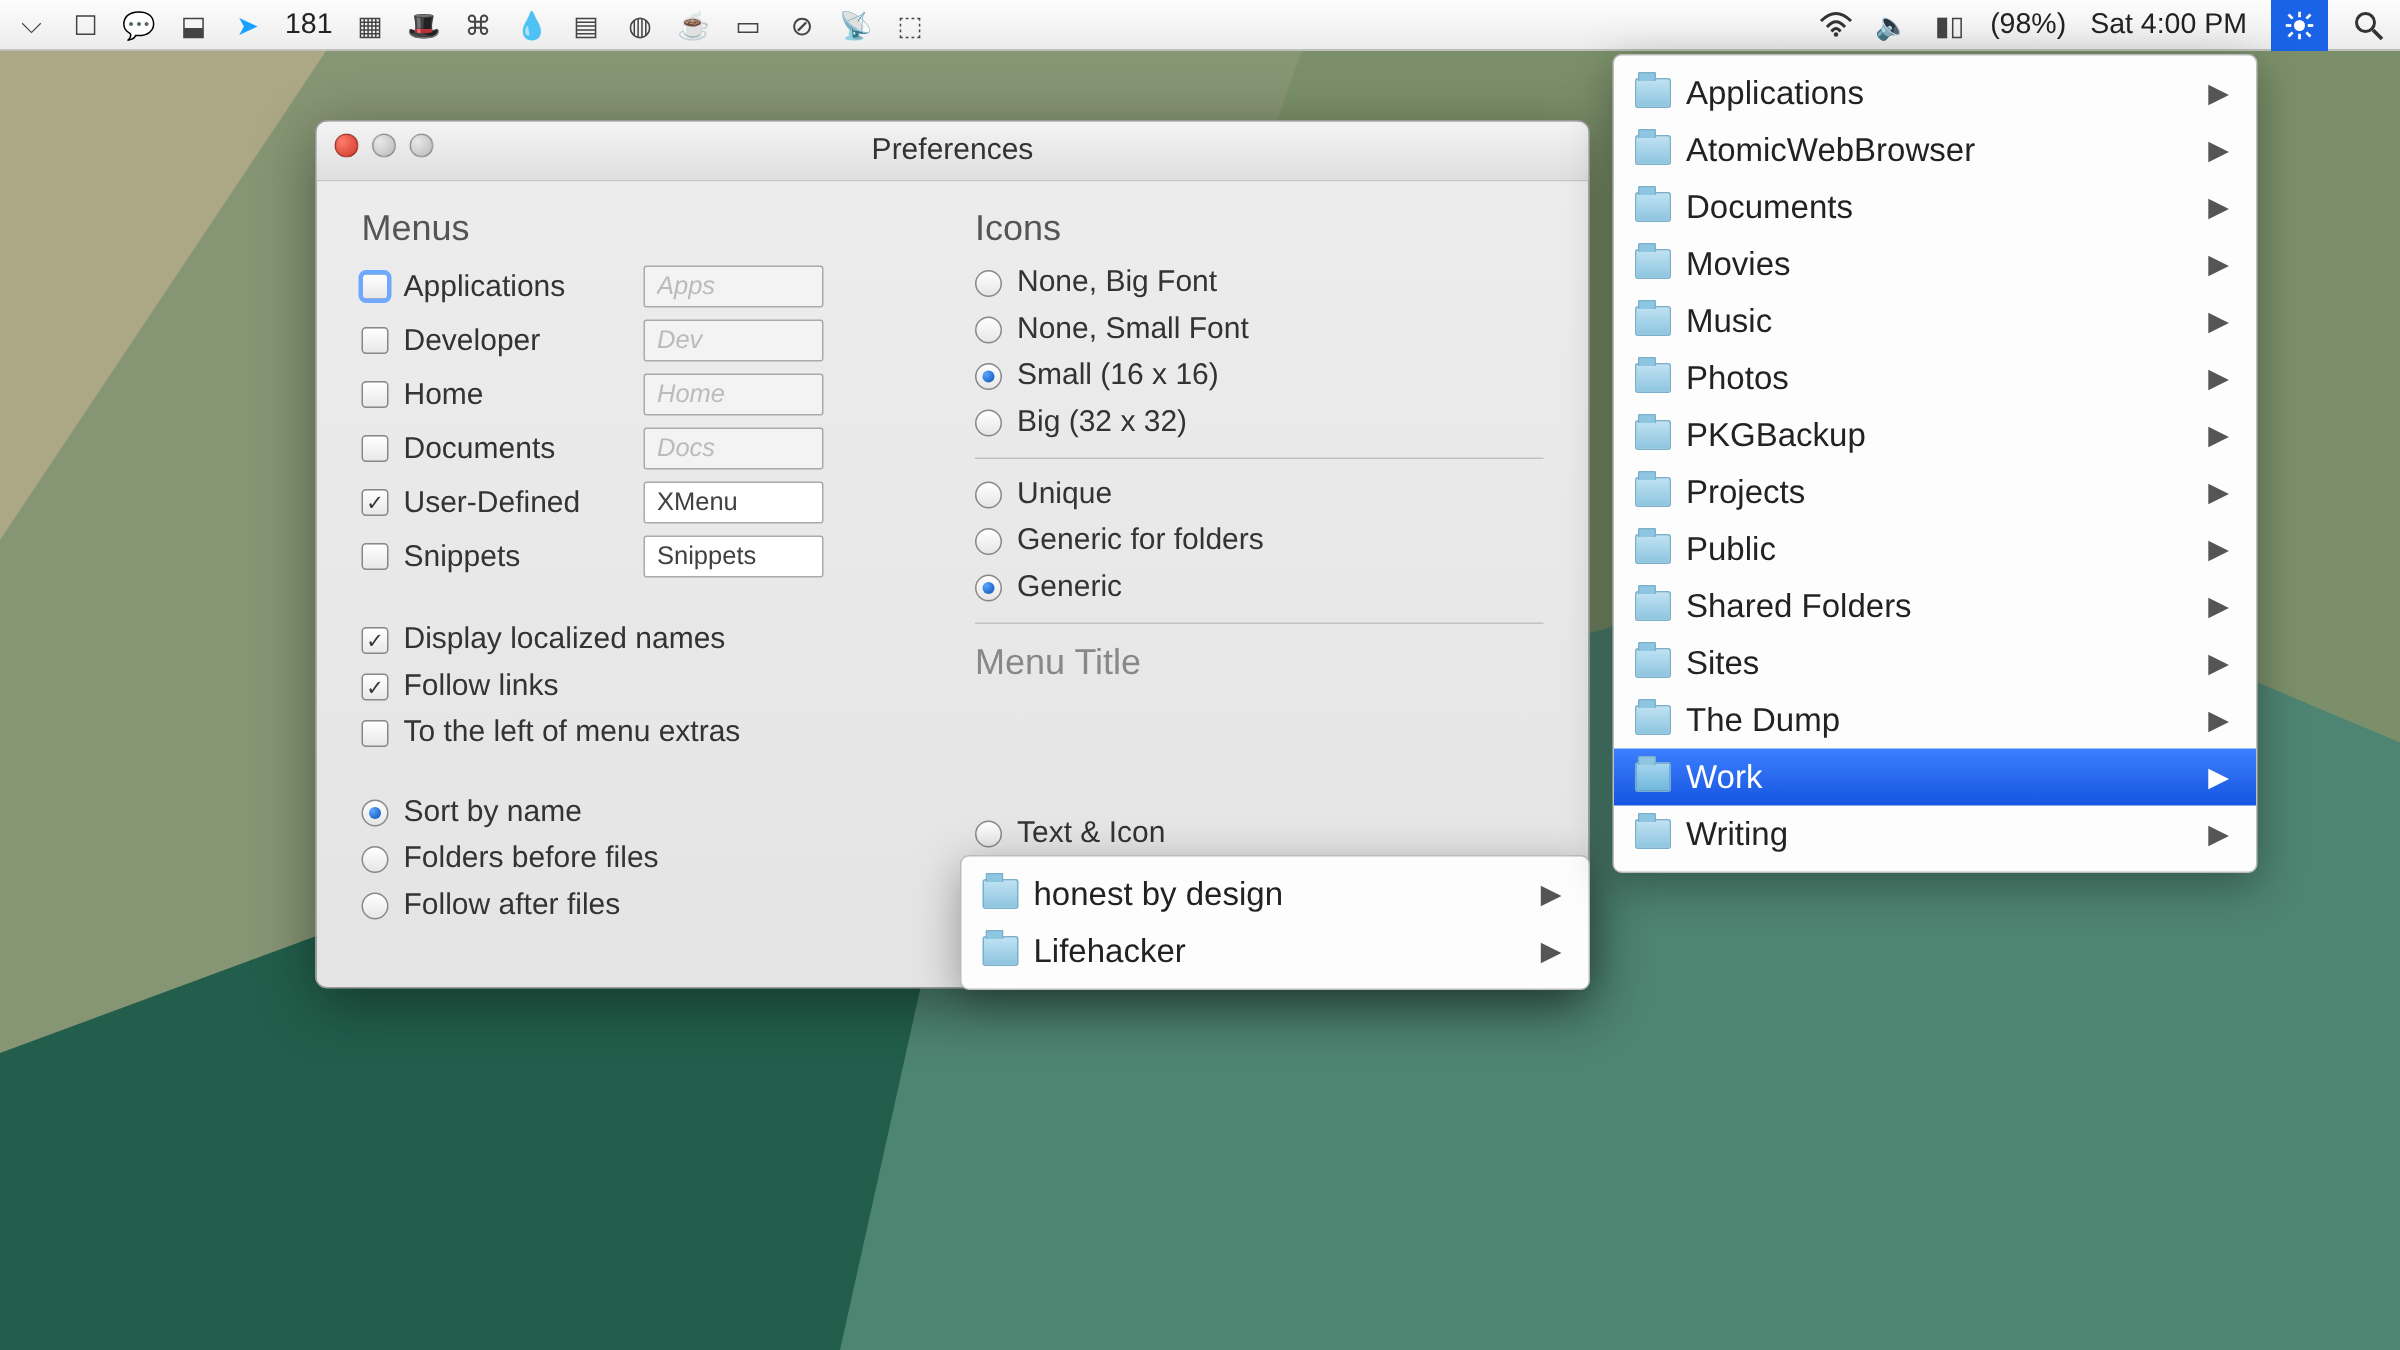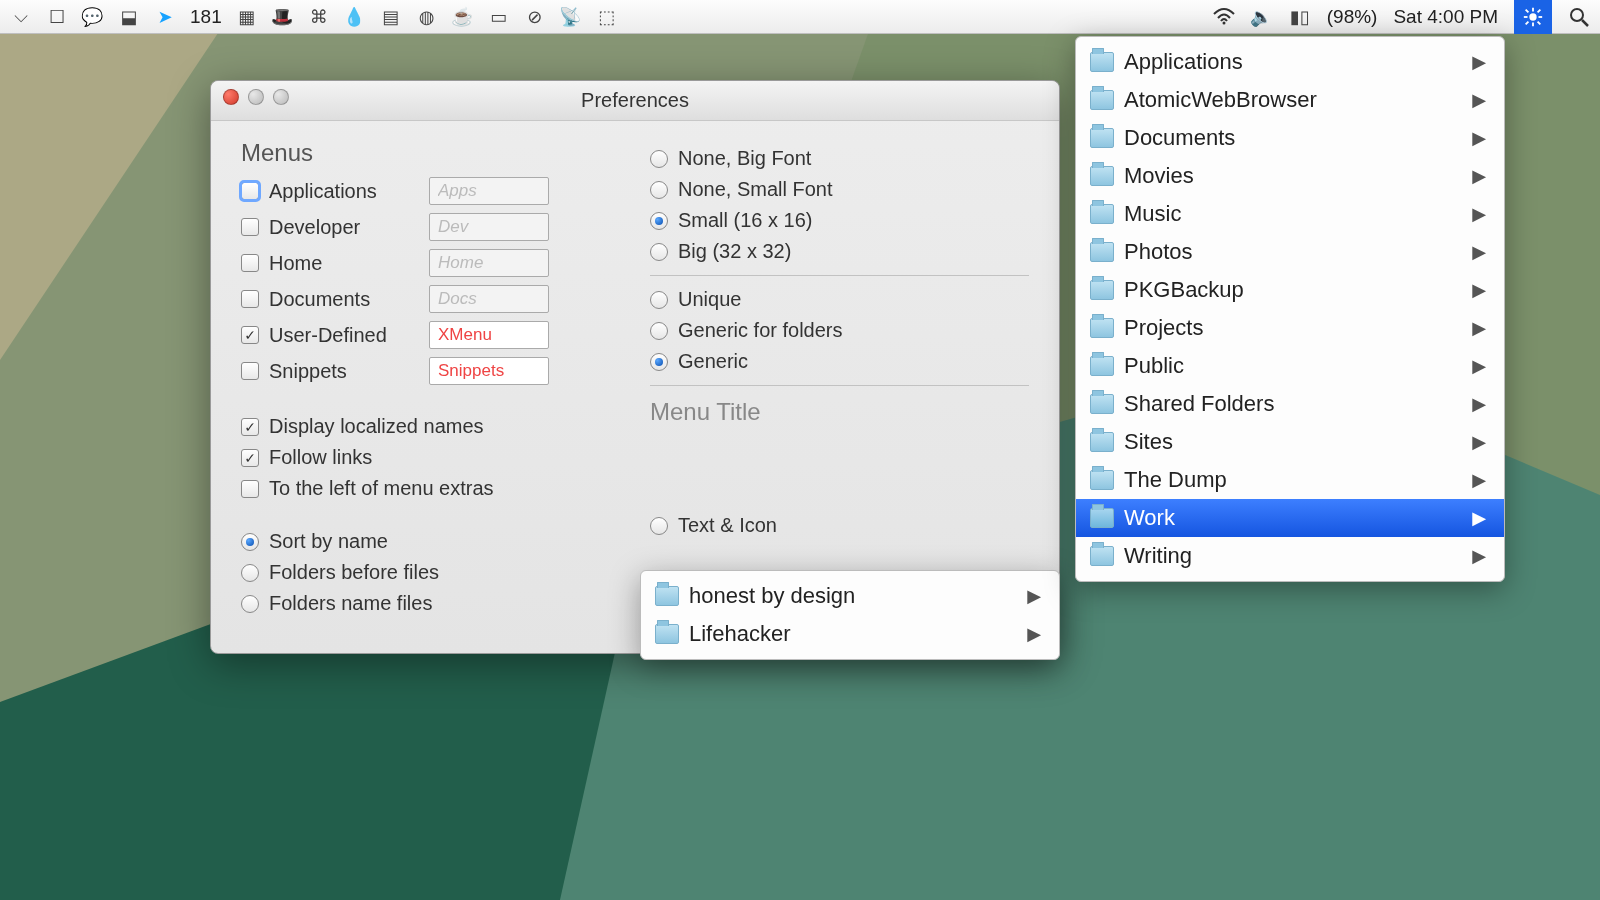--- a/index.html
+++ b/index.html
@@ -33,21 +33,21 @@
   .tl.gray{background:radial-gradient(circle at 30% 30%,#e8e8e8,#b8b8b8);}
   .title{font-size:20px;color:#333;}
   .body{padding:18px 30px 30px 30px;display:flex;gap:30px;}
   .col{flex:1;}
   .section-label{font-size:24px;color:#555;margin-bottom:10px;}
   .row{display:flex;align-items:center;gap:10px;margin:8px 0;}
   .checkbox{width:18px;height:18px;border:1px solid #888;border-radius:3px;background:linear-gradient(#fff,#e8e8e8);display:flex;align-items:center;justify-content:center;font-size:14px;color:#333;}
   .checkbox.focus{outline:3px solid #6fa8ff;outline-offset:-1px;}
   .checkbox.checked::after{content:"✓";}
   .label{font-size:20px;color:#333;}
-  .field{width:120px;height:28px;border:1px solid #aaa;background:#fff;font-size:17px;color:#ef4444;padding:2px 8px;border-radius:2px;}
+  .field{width:120px;height:28px;border:1px solid #aaa;background:#fff;font-size:17px;color:#404040;padding:2px 8px;border-radius:2px;}
   .field.disabled{color:#bbb;background:#f3f3f3;font-style:italic;}
   .radio{width:18px;height:18px;border:1px solid #888;border-radius:50%;background:linear-gradient(#fff,#e6e6e6);display:flex;align-items:center;justify-content:center;}
   .radio.selected::after{content:"";width:8px;height:8px;border-radius:50%;background:radial-gradient(circle at 30% 30%,#5aa8ff,#0a4fb0);}
   .divider{height:1px;background:#c2c2c2;margin:12px 0;}
 
   
   .menu{position:absolute;background:#fdfdfd;border:1px solid #bcbcbc;border-radius:6px;box-shadow:0 8px 30px rgba(0,0,0,0.35);padding:6px 0;z-index:60;}
   .menu-item{display:flex;align-items:center;gap:10px;padding:6px 18px 6px 14px;font-size:22px;color:#222;white-space:nowrap;position:relative;}
   .menu-item.sel{background:linear-gradient(#3d7fff,#1555e0);color:#fff;justify-content:center;}
   .menu-item.sel .chev{color:#fff;}
@@ -190,26 +190,27 @@
           <div class="row">
             <div class="radio selected"></div>
             <span class="label">Sort by name</span>
           </div>
           <div class="row">
             <div class="radio"></div>
             <span class="label">Folders before files</span>
           </div>
           <div class="row">
             <div class="radio"></div>
-            <span class="label">Folders name files</span>
+            <span class="label">Follow after files</span>
           </div>
         </div>
     </div>
 
     <div class="col">
+      <div class="section-label">Icons</div>
       <div id="icon-size-list">
           <div class="row">
             <div class="radio"></div>
             <span class="label">None, Big Font</span>
           </div>
           <div class="row">
             <div class="radio"></div>
             <span class="label">None, Small Font</span>
           </div>
           <div class="row">

